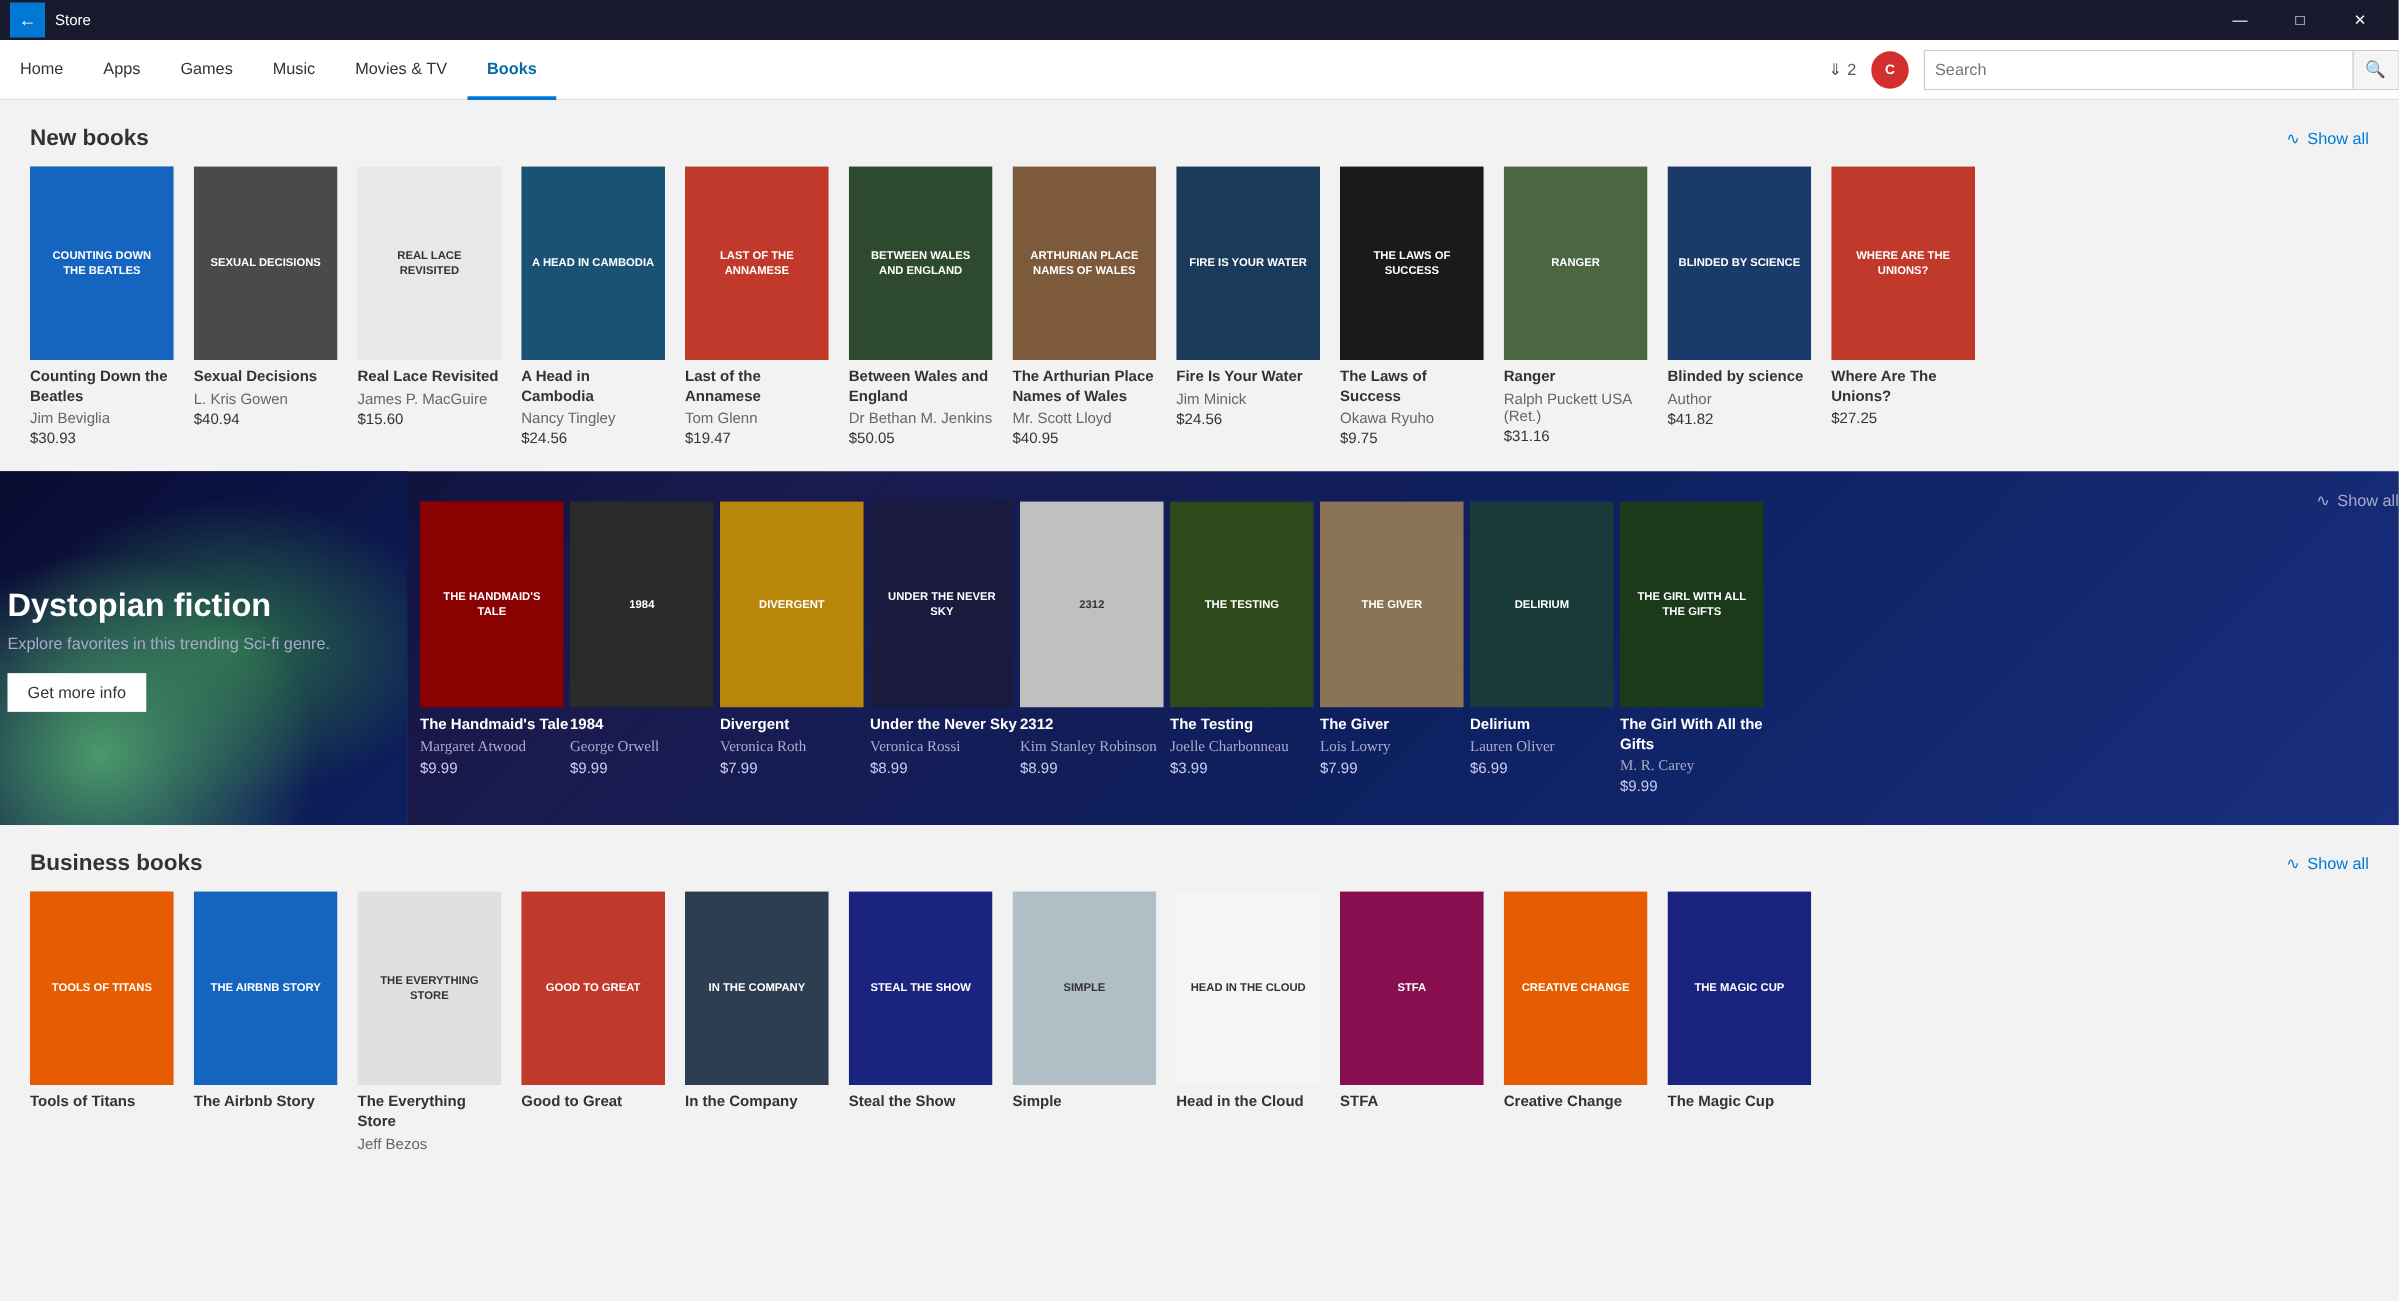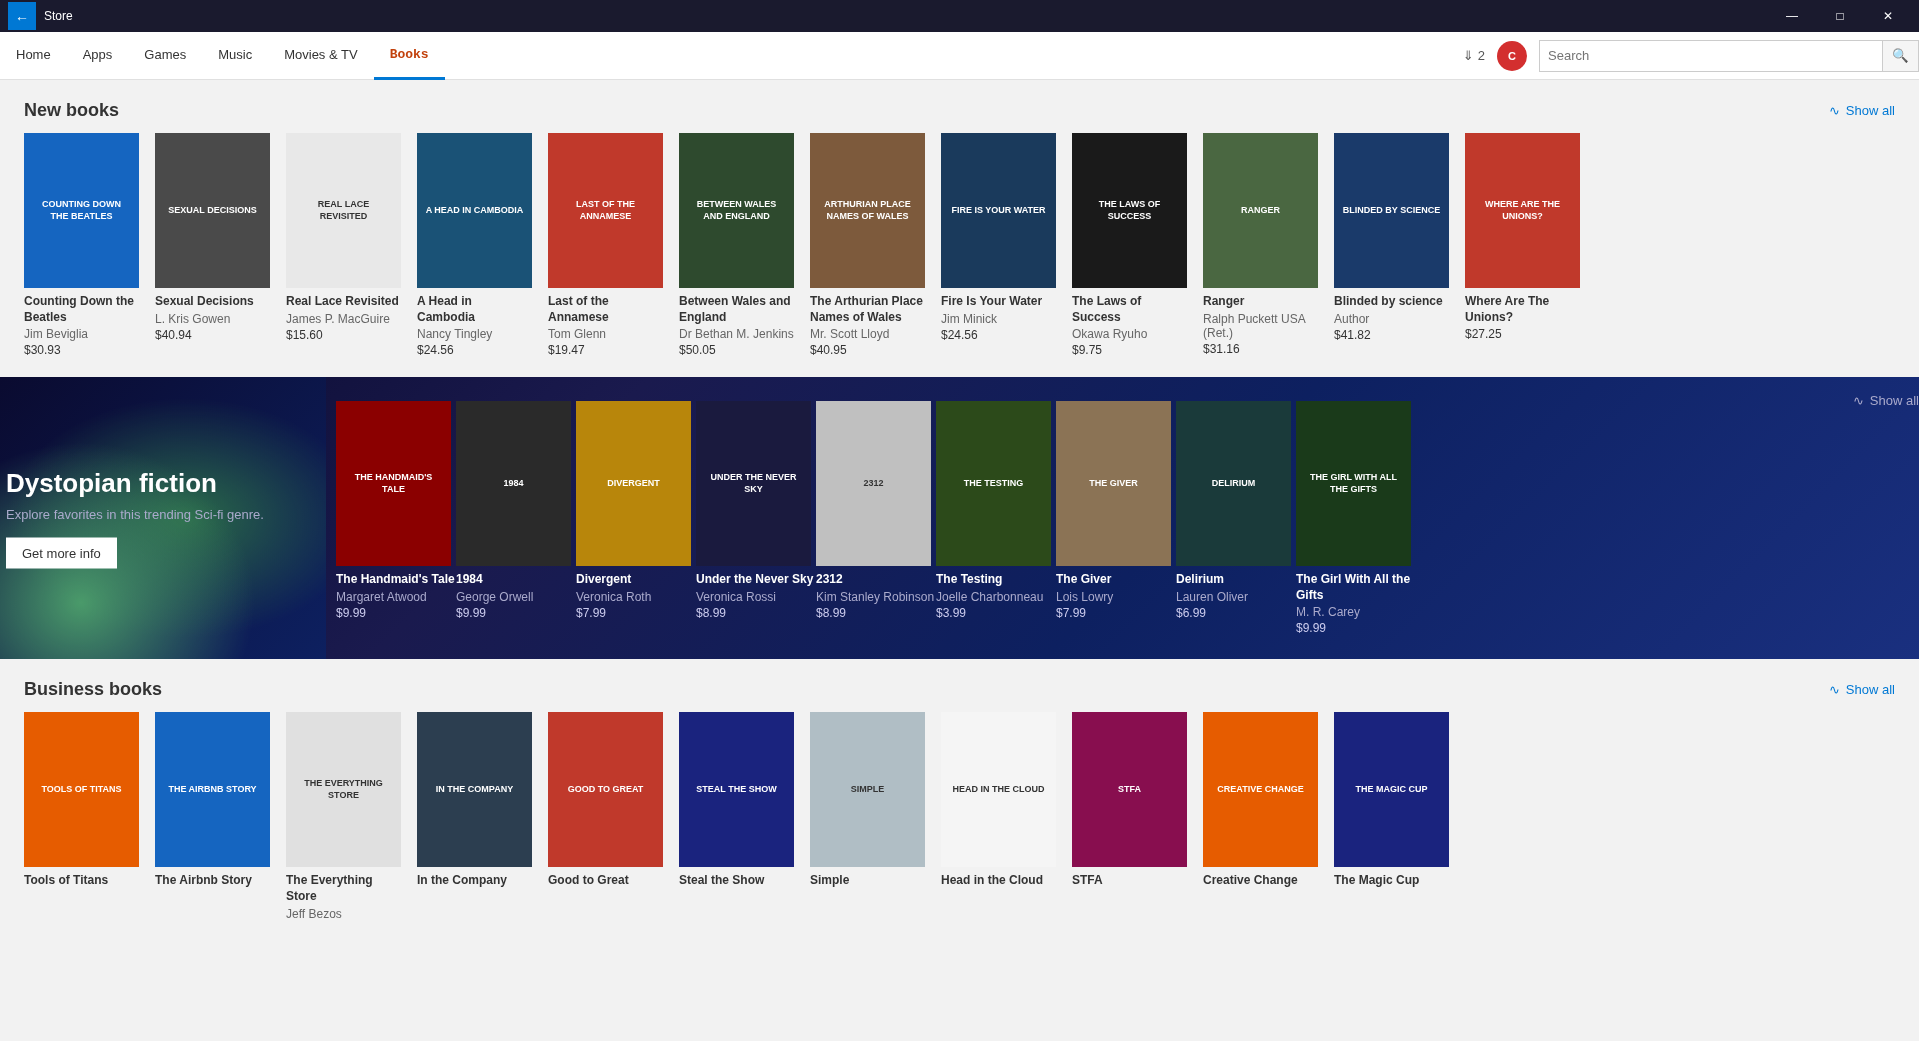--- a/index.html
+++ b/index.html
@@ -69,24 +69,23 @@
       height: 48px;
       display: flex;
       align-items: center;
       cursor: pointer;
       font-size: 13px;
       color: #333;
       border-bottom: 3px solid transparent;
       text-decoration: none;
     }
     .navbar .nav-item.active {
-      color: #c2410c;
+      color: #0369a1;
       border-bottom: 3px solid #0078d4;
       font-weight: 600;
-      font-family: Liberation Mono, monospace;
     }
     .navbar .nav-right {
       display: flex;
       align-items: center;
       gap: 12px;
     }
     .download-btn {
       display: flex;
       align-items: center;
       gap: 4px;
@@ -242,21 +241,21 @@
     }
     .dystopian-books {
       display: flex;
       overflow: hidden;
       padding-left: 160px;
     }
     .dystopian-books .book-item {
       width: 120px;
     }
     .dystopian-books .book-title { color: white; }
-    .dystopian-books .book-author { color: #aac; }
+    .dystopian-books .book-author { color: #aac; font-family: Liberation Serif, serif; }
     .dystopian-books .book-price { color: #cce; }
     .dystopian-books .book-cover { height: 165px; }
 
     
     .business-section {
       margin-top: 20px;
     }
 
     
     ::-webkit-scrollbar { width: 6px; height: 6px; }
@@ -527,36 +526,36 @@
         <div class="book-item">
           <div class="book-cover">
             <div class="cover-placeholder" style="background: rgb(224, 224, 224); color: rgb(51, 51, 51); font-size: 9px;">THE EVERYTHING STORE</div>
           </div>
           <div class="book-title">The Everything Store</div>
           <div class="book-author">Jeff Bezos</div>
           <div class="book-price"></div>
         </div>
         <div class="book-item">
           <div class="book-cover">
+            <div class="cover-placeholder" style="background: rgb(192, 57, 43); color: white; font-size: 9px;">GOOD TO GREAT</div>
+          </div>
+          <div class="book-title">Good to Great</div>
+          <div class="book-author"></div>
+          <div class="book-price"></div>
+        </div>
+        <div class="book-item">
+          <div class="book-cover">
             <div class="cover-placeholder" style="background: rgb(44, 62, 80); color: white; font-size: 9px;">IN THE COMPANY</div>
           </div>
           <div class="book-title">In the Company</div>
           <div class="book-author"></div>
           <div class="book-price"></div>
         </div>
         <div class="book-item">
           <div class="book-cover">
-            <div class="cover-placeholder" style="background: rgb(192, 57, 43); color: white; font-size: 9px;">GOOD TO GREAT</div>
-          </div>
-          <div class="book-title">Good to Great</div>
-          <div class="book-author"></div>
-          <div class="book-price"></div>
-        </div>
-        <div class="book-item">
-          <div class="book-cover">
             <div class="cover-placeholder" style="background: rgb(26, 35, 126); color: white; font-size: 9px;">STEAL THE SHOW</div>
           </div>
           <div class="book-title">Steal the Show</div>
           <div class="book-author"></div>
           <div class="book-price"></div>
         </div>
         <div class="book-item">
           <div class="book-cover">
             <div class="cover-placeholder" style="background: rgb(176, 190, 197); color: rgb(51, 51, 51); font-size: 9px;">SIMPLE</div>
           </div>

